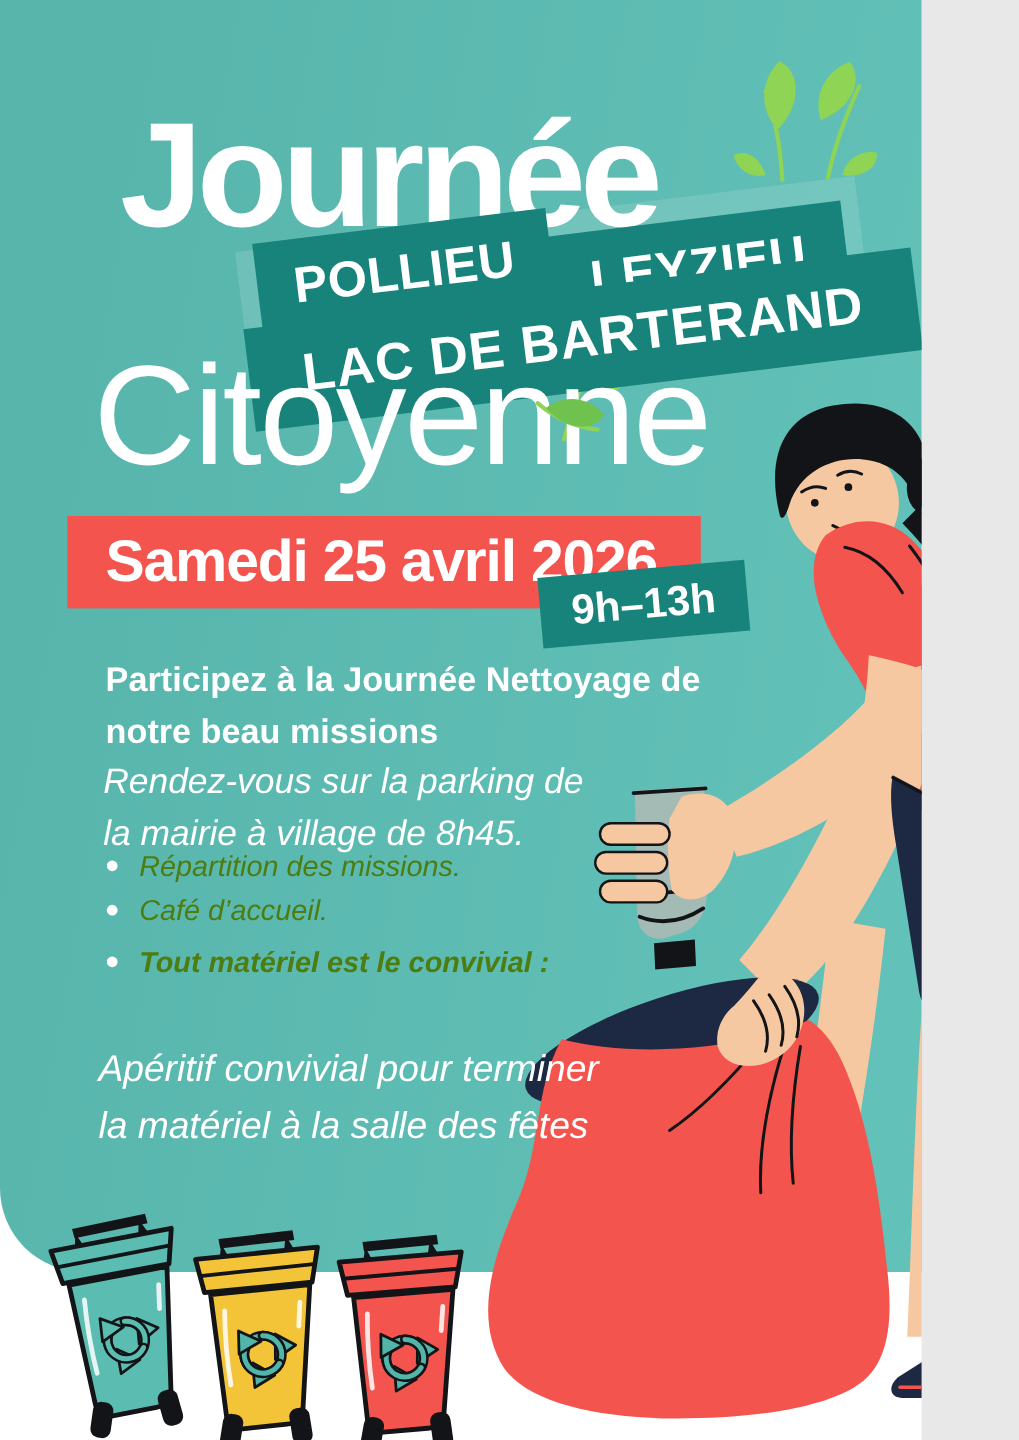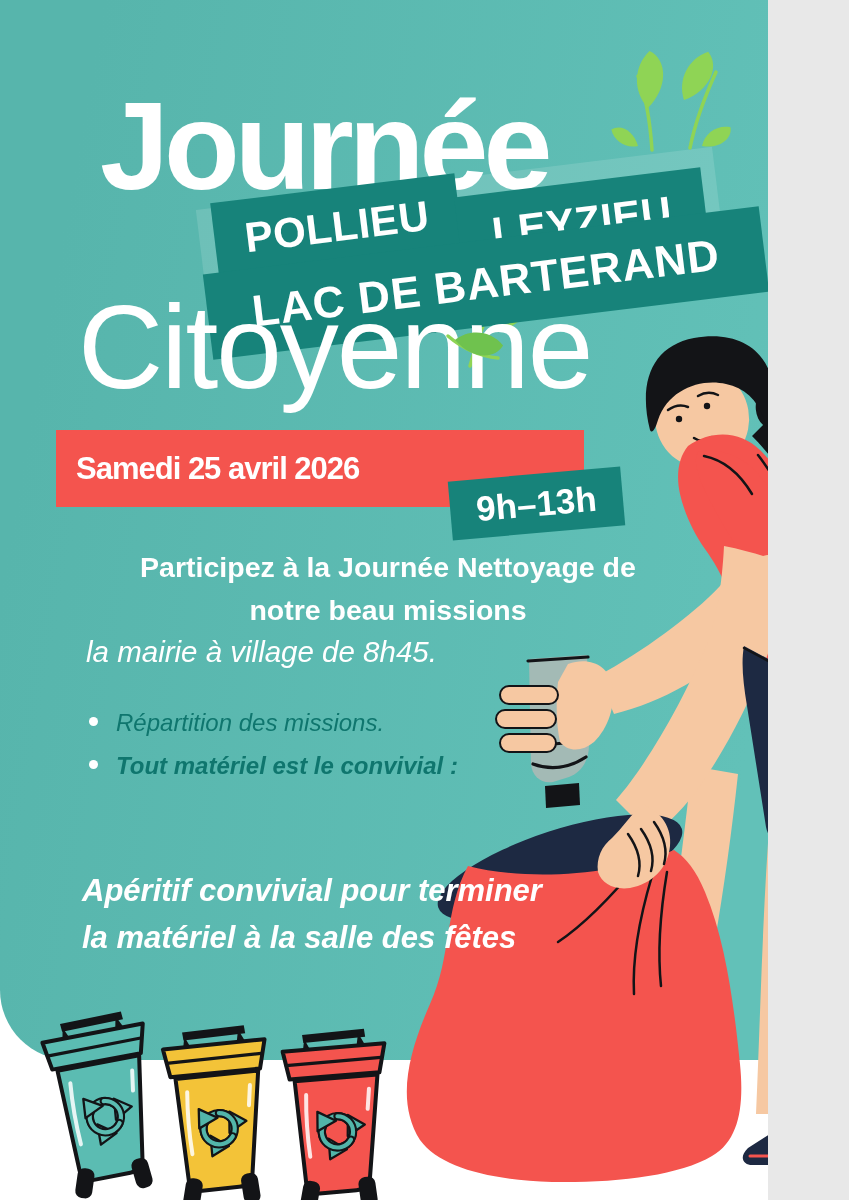--- a/index.html
+++ b/index.html
@@ -37,37 +37,37 @@
   .badge{
     position:absolute; z-index:2; background:var(--badge_teal); color:#fff;
     font-weight:800; letter-spacing:0.5px; display:flex; align-items:center;
     justify-content:center; line-height:1;
   }
   .badge-pollieu{left:214px; top:188px; width:246px; height:78px; font-size:42px; transform:rotate(-7deg);}
   .badge-leyzieu{left:458px; top:182px; width:248px; height:80px; font-size:42px; transform:rotate(-7deg);}
   .badge-lac{left:206px; top:240px; width:560px; height:86px; font-size:44px; transform:rotate(-7deg); letter-spacing:1px;}
   .date-banner{
     position:absolute; z-index:2; left:56px; top:430px; width:528px; height:77px;
-    background:var(--accent_red); color:#fff; font-size:31px; font-weight:800;
-    letter-spacing:-1px; line-height:77px; padding-left:20px; box-sizing:border-box;
+    background:var(--accent_red); color:#fff; font-size:49px; font-weight:800;
+    letter-spacing:-1px; line-height:77px; padding-left:32px; box-sizing:border-box;
   }
   .time-badge{
     position:absolute; z-index:2; left:450px; top:474px;
     background:var(--badge_teal); color:#fff; font-size:35px; font-weight:800;
     padding:12px 26px; transform:rotate(-5deg); line-height:1;
   }
-  .intro{left:88px; top:546px; margin:0; font-size:28.5px; font-weight:700; line-height:1.5; width:600px;text-align:center;}
+  .intro{left:88px; top:546px; margin:0; font-size:28.5px; font-weight:700; line-height:1.5; width:600px;}
   .intro span, .meeting span, .closing span{display:block;}
   .meeting{left:86px; top:630px; margin:0; font-size:29.5px; font-style:italic; font-weight:400; line-height:1.47; width:520px;}
   .bullets{left:86px; top:708px; margin:0; padding:0; list-style:none; width:450px;}
-  .bullets li{position:relative; padding-left:30px; font-size:24px; font-style:italic; line-height:1.25; margin-bottom:7px; color:#0f766e;}
+  .bullets li{position:relative; padding-left:30px; font-size:24px; font-style:italic; line-height:1.25; margin-bottom:7px; color:#4d7c0f;}
   .bullets li::before{content:""; position:absolute; left:3px; top:9px; width:9px; height:9px; border-radius:50%; background:#fff;}
   .bullets li.b-bold{font-weight:700;}
   .bullets li.gap-top{margin-top:13px;}
-  .closing{left:82px; top:868px; margin:0; font-size:31px; font-style:italic; font-weight:700; line-height:1.5; width:520px;}
+  .closing{left:82px; top:868px; margin:0; font-size:31px; font-style:italic; font-weight:400; line-height:1.5; width:520px;}
 
   
   .sk{fill:var(--skin);} .rd{fill:var(--accent_red);} .nv{fill:var(--navy);}
   .hb{fill:var(--ink);} .bt{fill:var(--bottle_gray);}
   .ln{fill:none;stroke:var(--ink);stroke-width:2.5;stroke-linecap:round;}
   .ln3{fill:none;stroke:var(--ink);stroke-width:3.2;stroke-linecap:round;}
   .rln{fill:none;stroke:var(--accent_red);stroke-width:3;stroke-linecap:round;}
   .bin-outline{stroke:var(--ink);stroke-width:4;stroke-linejoin:round;}
   .wh{fill:none;stroke:#fff;stroke-width:4;stroke-linecap:round;opacity:.85;}
   .leafc{color:var(--leaf_green);} .leafd{color:var(--leaf_green_dark);}
@@ -231,26 +231,30 @@
     <span>Samedi 25 avril 2026</span>
   </div>
   <div class="time-badge">9h–13h</div>
 
   <p class="txt intro">
     <span>Participez à la Journée Nettoyage de</span>
     <span>notre beau missions</span>
   </p>
 
   <p class="txt meeting">
+    <span>Rendez-vous sur la parking de</span>
     <span>la mairie à village de 8h45.</span>
   </p>
 
   <ul class="txt bullets">
     <li>
       <span>Répartition des missions.</span>
+    </li>
+    <li>
+      <span>Café d’accueil.</span>
     </li>
     <li class="b-bold gap-top">
       <span>Tout matériel est le convivial :</span>
     </li>
   </ul>
 
   <p class="txt closing">
     <span>Apéritif convivial pour terminer</span>
     <span>la matériel à la salle des fêtes</span>
   </p>

